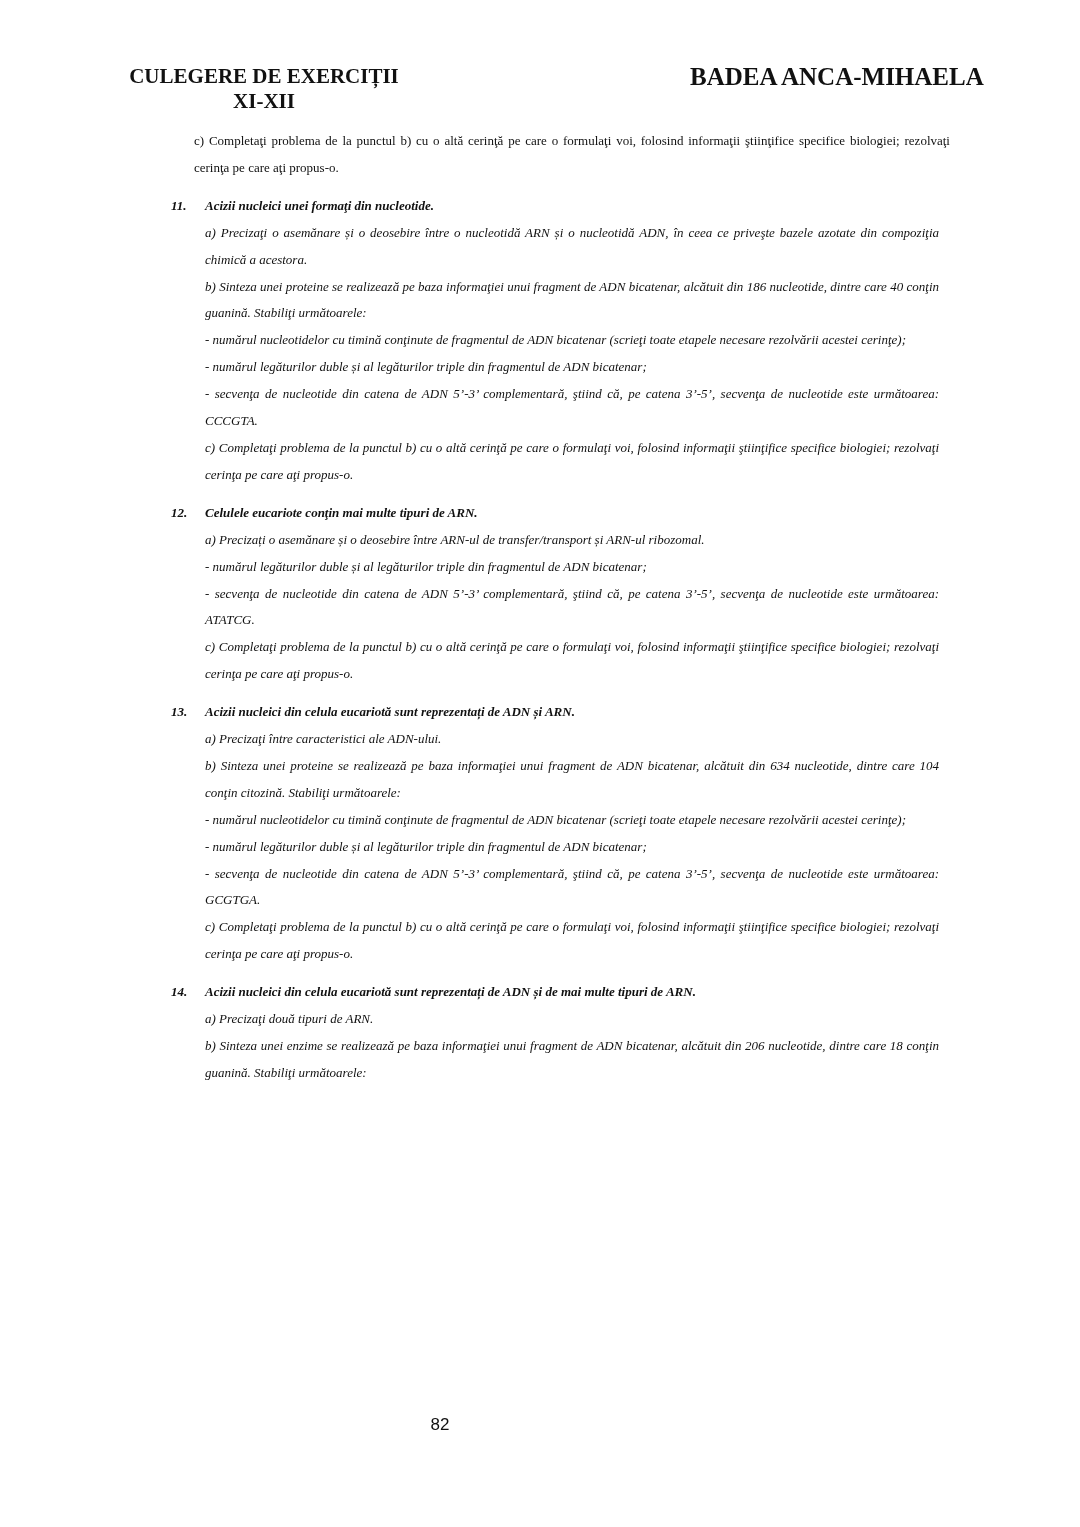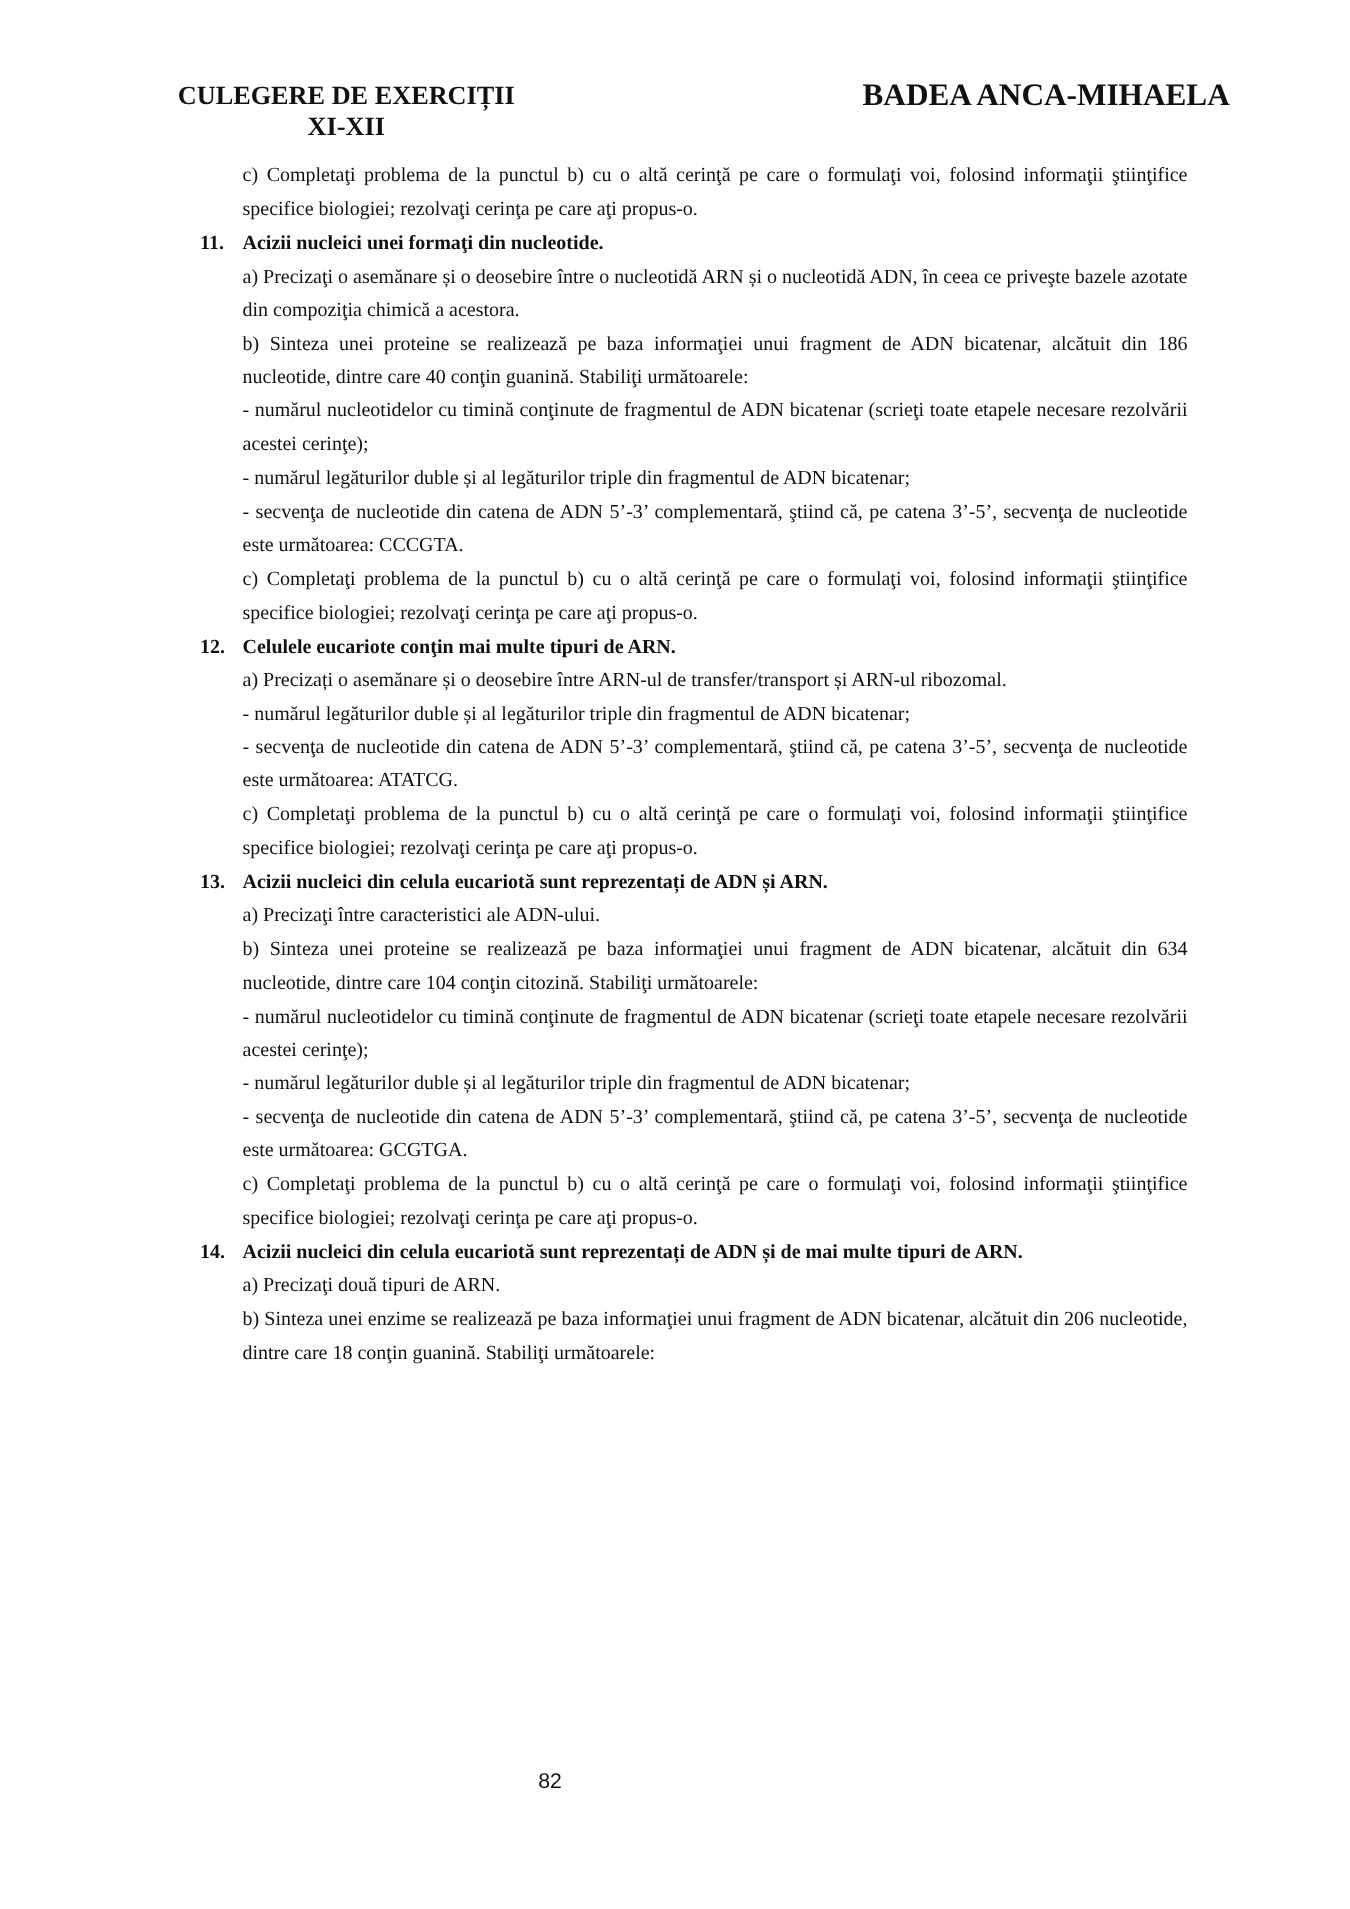--- a/index.html
+++ b/index.html
@@ -1,32 +1,32 @@
 <!DOCTYPE html>
 <html><head>
 <meta charset="utf-8">
 <style>
   html, body { margin: 0; padding: 0; background: #ffffff; }
   body {
     width: 1080px; height: 1527px; position: relative; overflow: hidden;
     font-family: "Liberation Serif", serif; color: #111111;
   }
   .header-left {
-    position: absolute; left: 132px; top: 64px; width: 290px;
+    position: absolute; left: 119px; top: 64px; width: 290px;
     font-weight: bold; font-size: 21px; line-height: 25px; text-align: center;
   }
   .header-right {
     position: absolute; left: 690px; top: 64px;
     font-weight: bold; font-size: 25px; line-height: 25px; white-space: nowrap;
   }
   .content {
     position: absolute; left: 160px; top: 128px; width: 790px;
-    font-size: 16px; line-height: 26.9px;
+    font-size: 13px; line-height: 26.9px;
   }
-  .item { margin: 0; }
+  .item { margin: 11px; font-style: italic; }
   .item-title {
     display: flex; font-weight: bold;
   }
   .item-num { width: 34px; flex: 0 0 34px; }
   .item-title-text { flex: 1; text-align: left; }
   .para {
     margin: 0 0 0 34px; text-align: justify; text-align-last: left;
   }
   .page-number {
     position: absolute; left: 0; width: 880px; top: 1415px;

